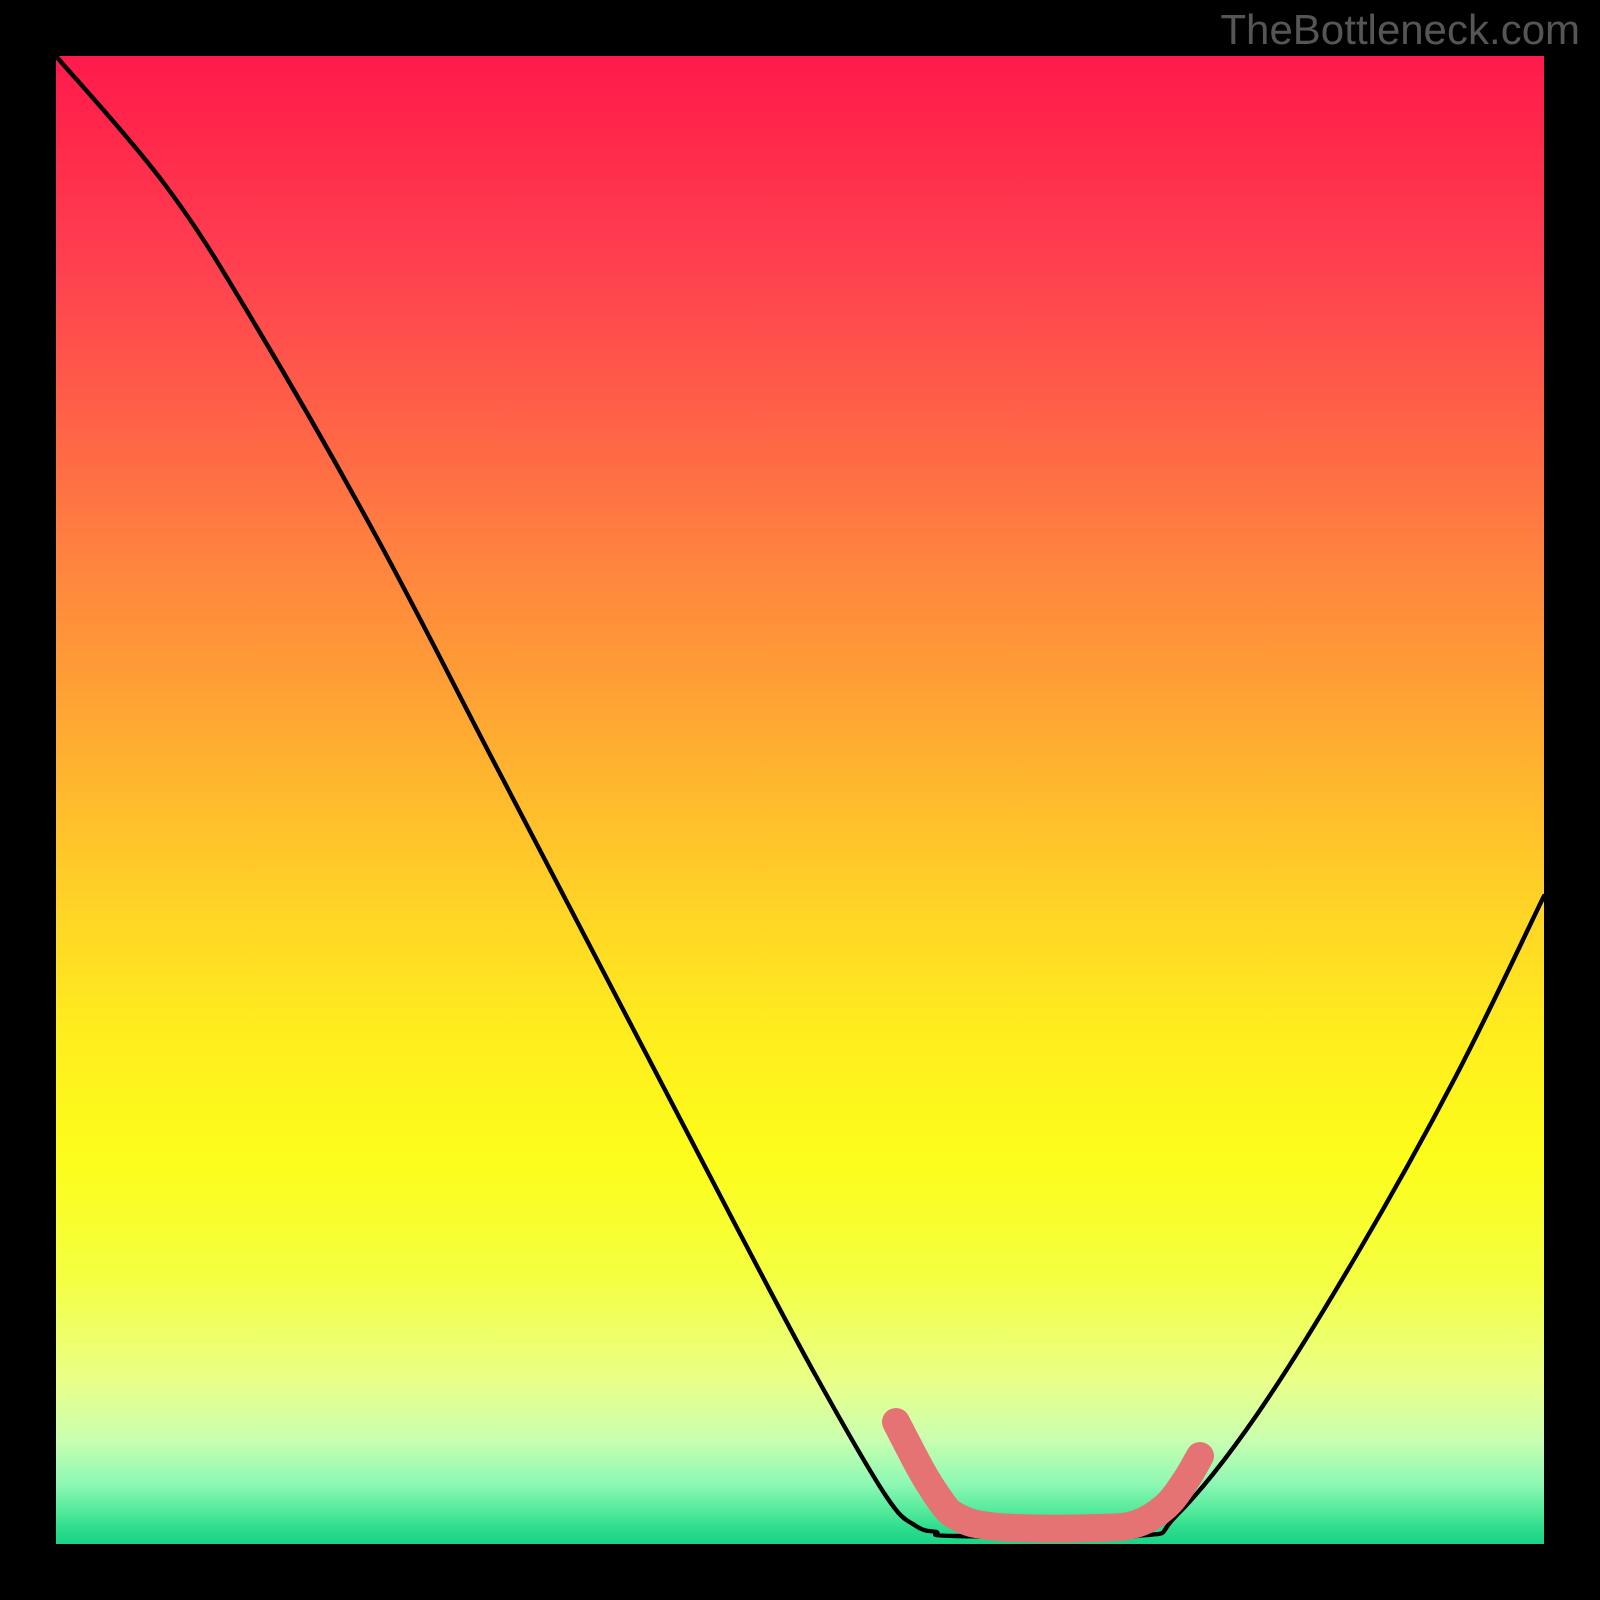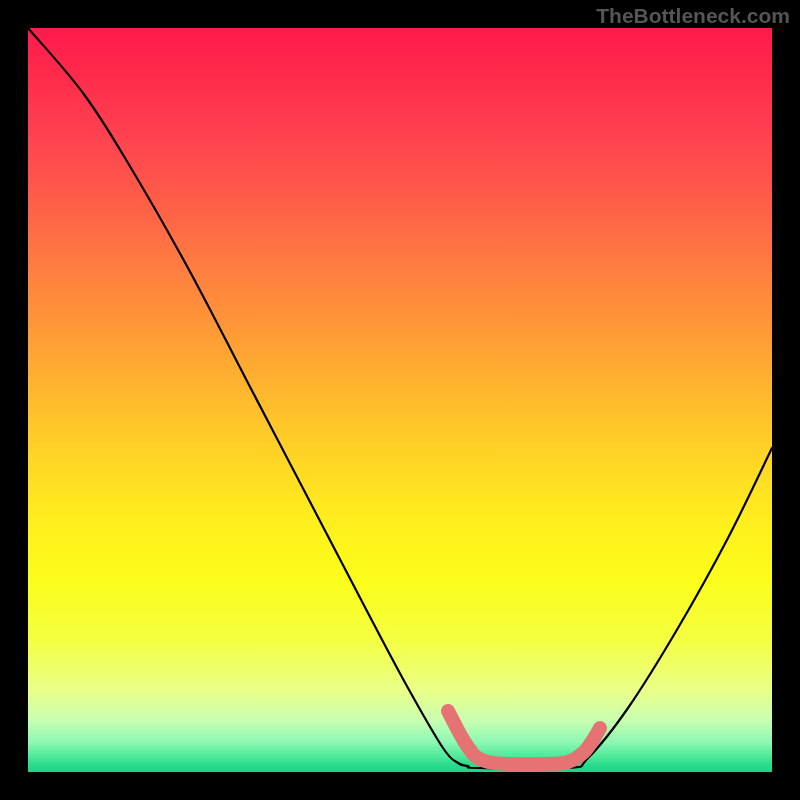--- a/index.html
+++ b/index.html
@@ -10,21 +10,21 @@
     position: relative;
     overflow: hidden;
     font-family: Arial, sans-serif;
   }
   .watermark {
     position: absolute;
     top: 4px;
     right: 10px;
     color: #555;
     font-size: 21px;
-    font-weight: 700;
+    font-weight: 400;
     z-index: 10;
   }
   .plot-area {
     position: absolute;
     left: 28px;
     top: 28px;
     width: 744px;
     height: 744px;
     overflow: hidden;
   }

